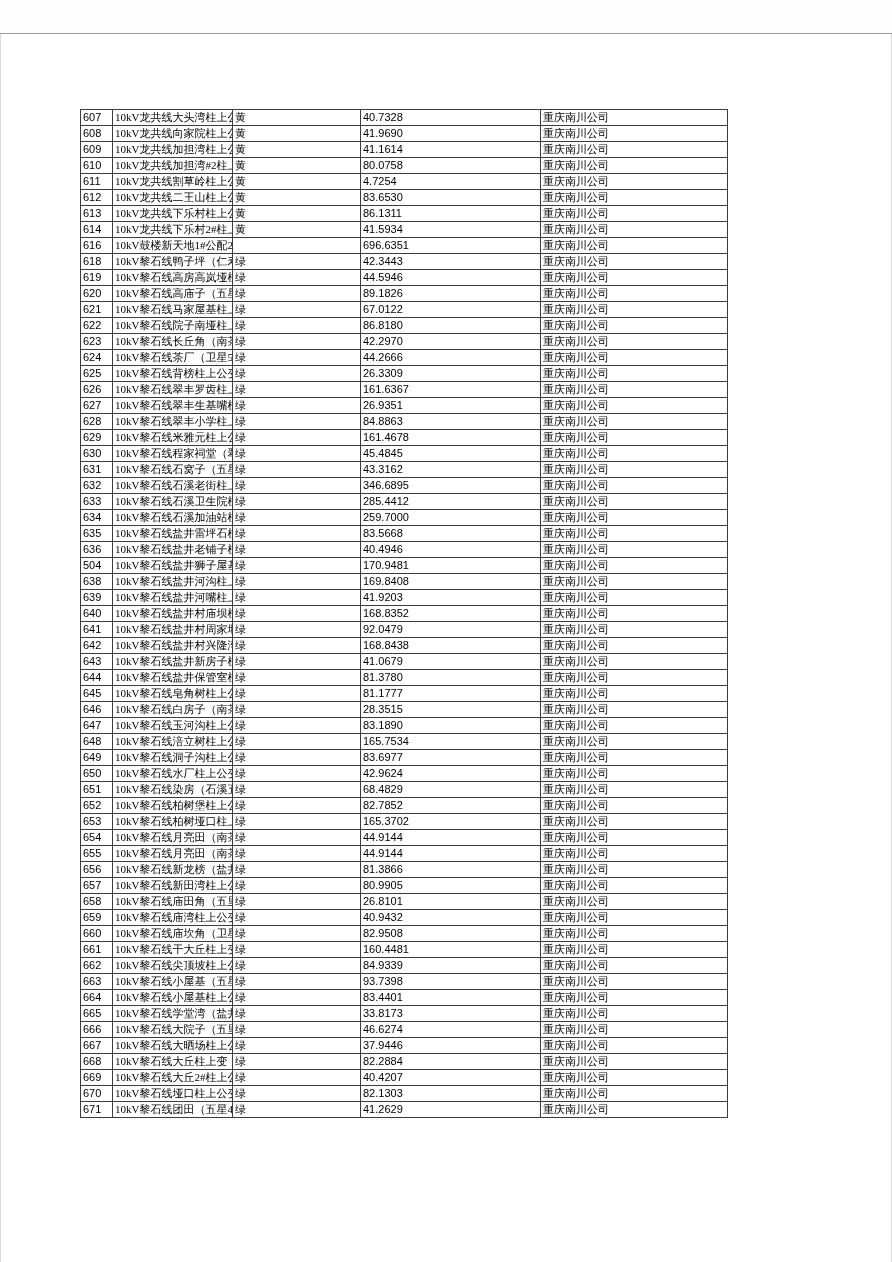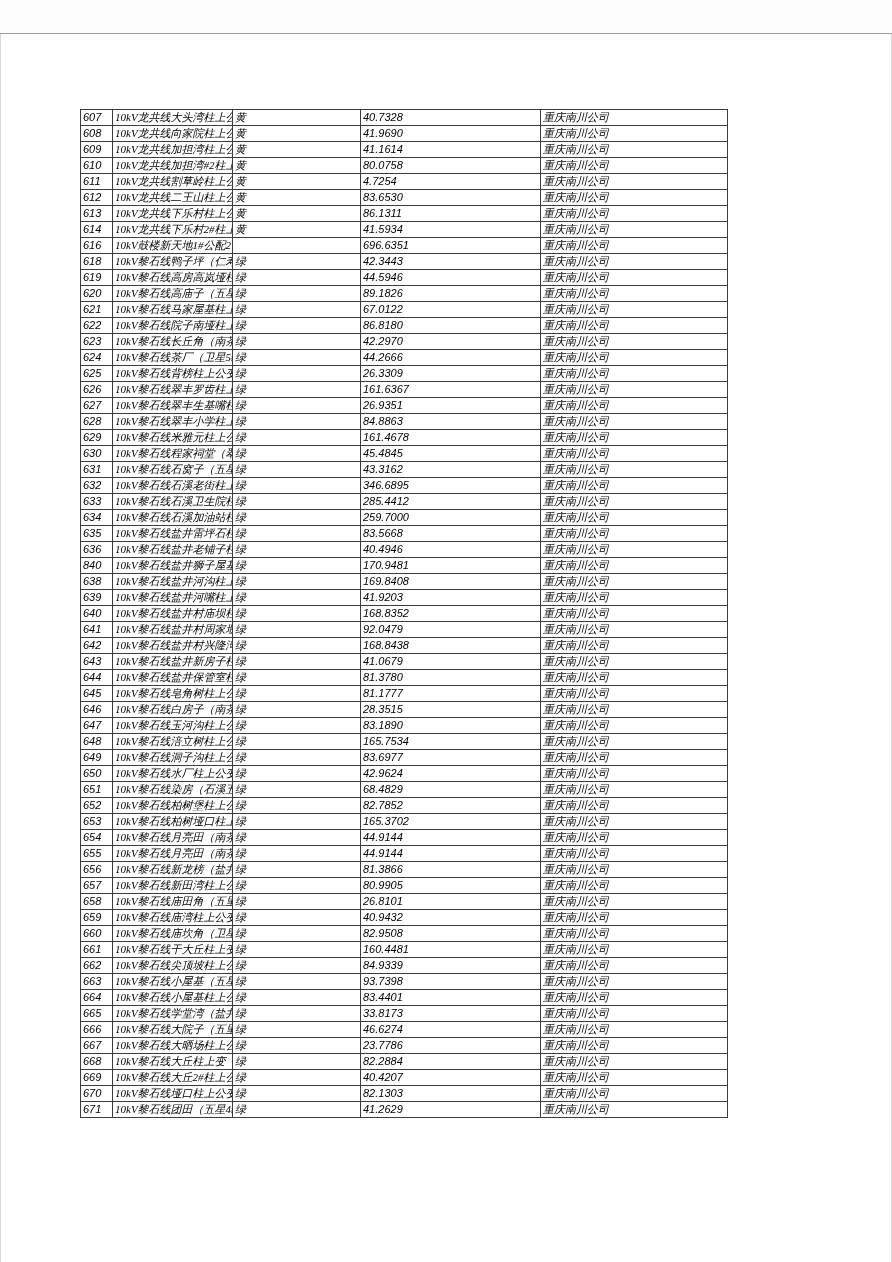--- a/index.html
+++ b/index.html
@@ -31,21 +31,20 @@
   }
   table.sheet {
     position: absolute;
     left: 80px;
     top: 109px;
     width: 647px;
     border-collapse: collapse;
     table-layout: fixed;
     font-size: 11px;
     color: #000;
-    font-style: italic;
   }
   table.sheet td {
     border: 1px solid #3c3c3c;
     height: 15px;
     line-height: 15px;
     padding: 0 2px;
     white-space: nowrap;
     overflow: hidden;
     vertical-align: middle;
   }
@@ -260,21 +259,21 @@
         <td class="c-comp">重庆南川公司</td>
       </tr>
       <tr>
         <td class="c-num">636</td>
         <td class="c-name">10kV黎石线盐井老铺子柱</td>
         <td class="c-status">绿</td>
         <td class="c-value">40.4946</td>
         <td class="c-comp">重庆南川公司</td>
       </tr>
       <tr>
-        <td class="c-num">840</td>
+        <td class="c-num">504</td>
         <td class="c-name">10kV黎石线盐井狮子屋基</td>
         <td class="c-status">绿</td>
         <td class="c-value">170.9481</td>
         <td class="c-comp">重庆南川公司</td>
       </tr>
       <tr>
         <td class="c-num">638</td>
         <td class="c-name">10kV黎石线盐井河沟柱上</td>
         <td class="c-status">绿</td>
         <td class="c-value">169.8408</td>
@@ -473,21 +472,21 @@
         <td class="c-num">666</td>
         <td class="c-name">10kV黎石线大院子（五里</td>
         <td class="c-status">绿</td>
         <td class="c-value">46.6274</td>
         <td class="c-comp">重庆南川公司</td>
       </tr>
       <tr>
         <td class="c-num">667</td>
         <td class="c-name">10kV黎石线大晒场柱上公</td>
         <td class="c-status">绿</td>
-        <td class="c-value">23.7786</td>
+        <td class="c-value">37.9446</td>
         <td class="c-comp">重庆南川公司</td>
       </tr>
       <tr>
         <td class="c-num">668</td>
         <td class="c-name">10kV黎石线大丘柱上变</td>
         <td class="c-status">绿</td>
         <td class="c-value">82.2884</td>
         <td class="c-comp">重庆南川公司</td>
       </tr>
       <tr>

